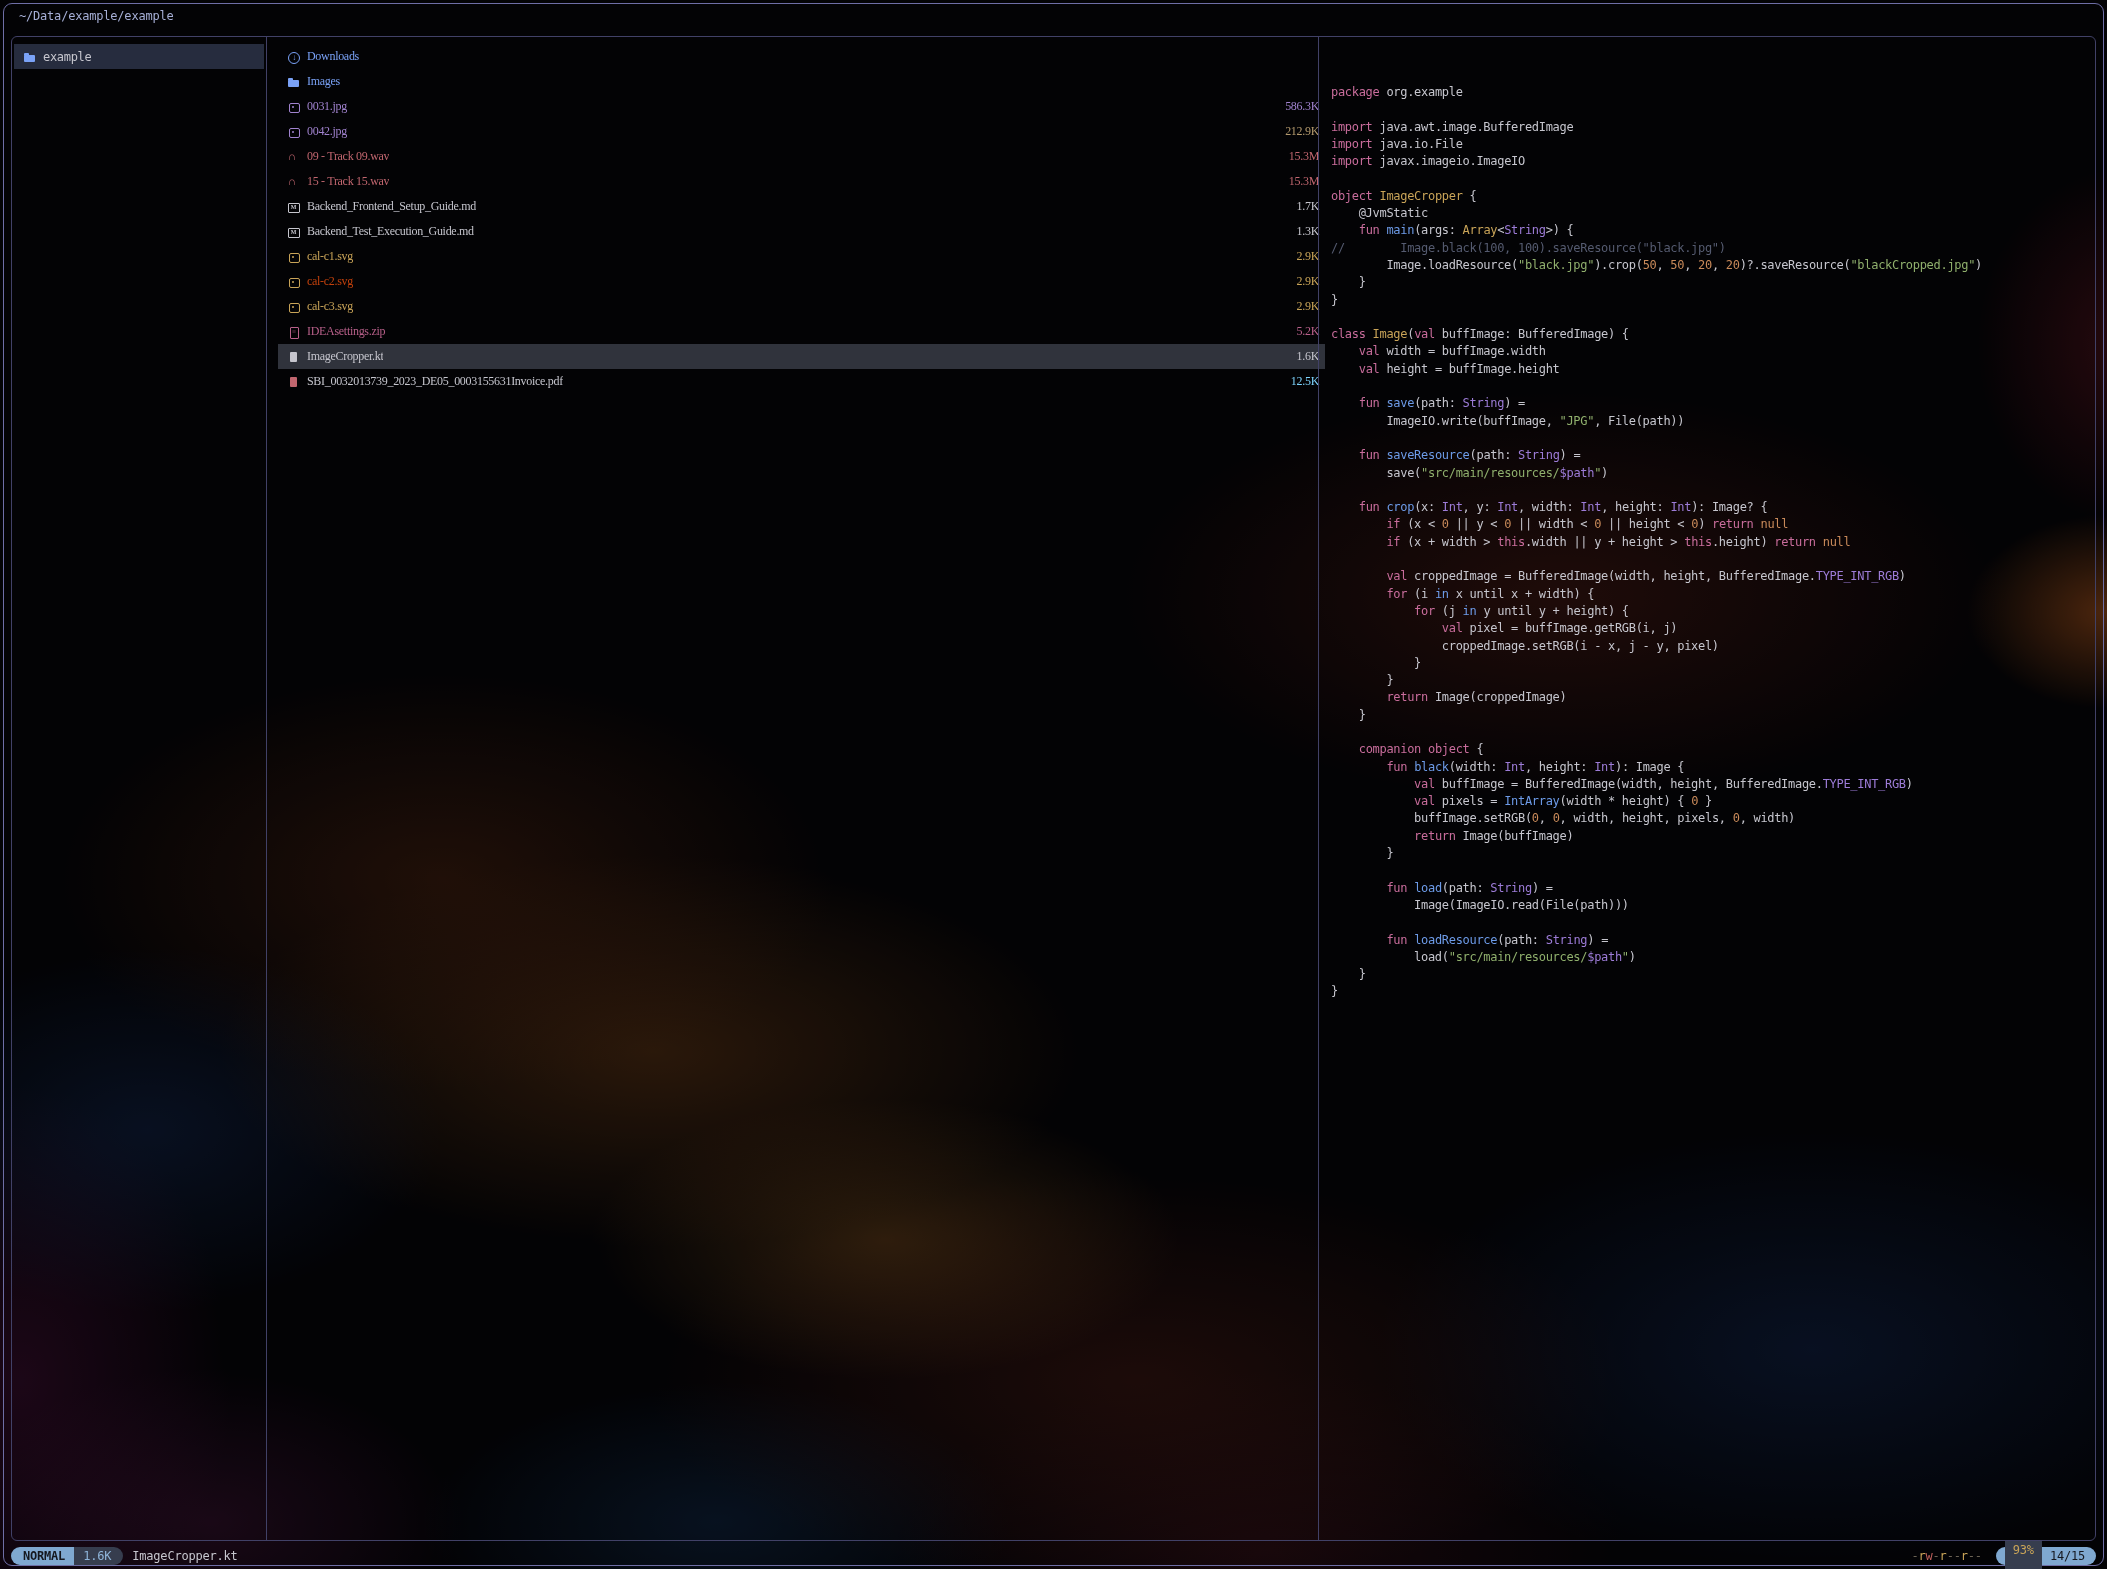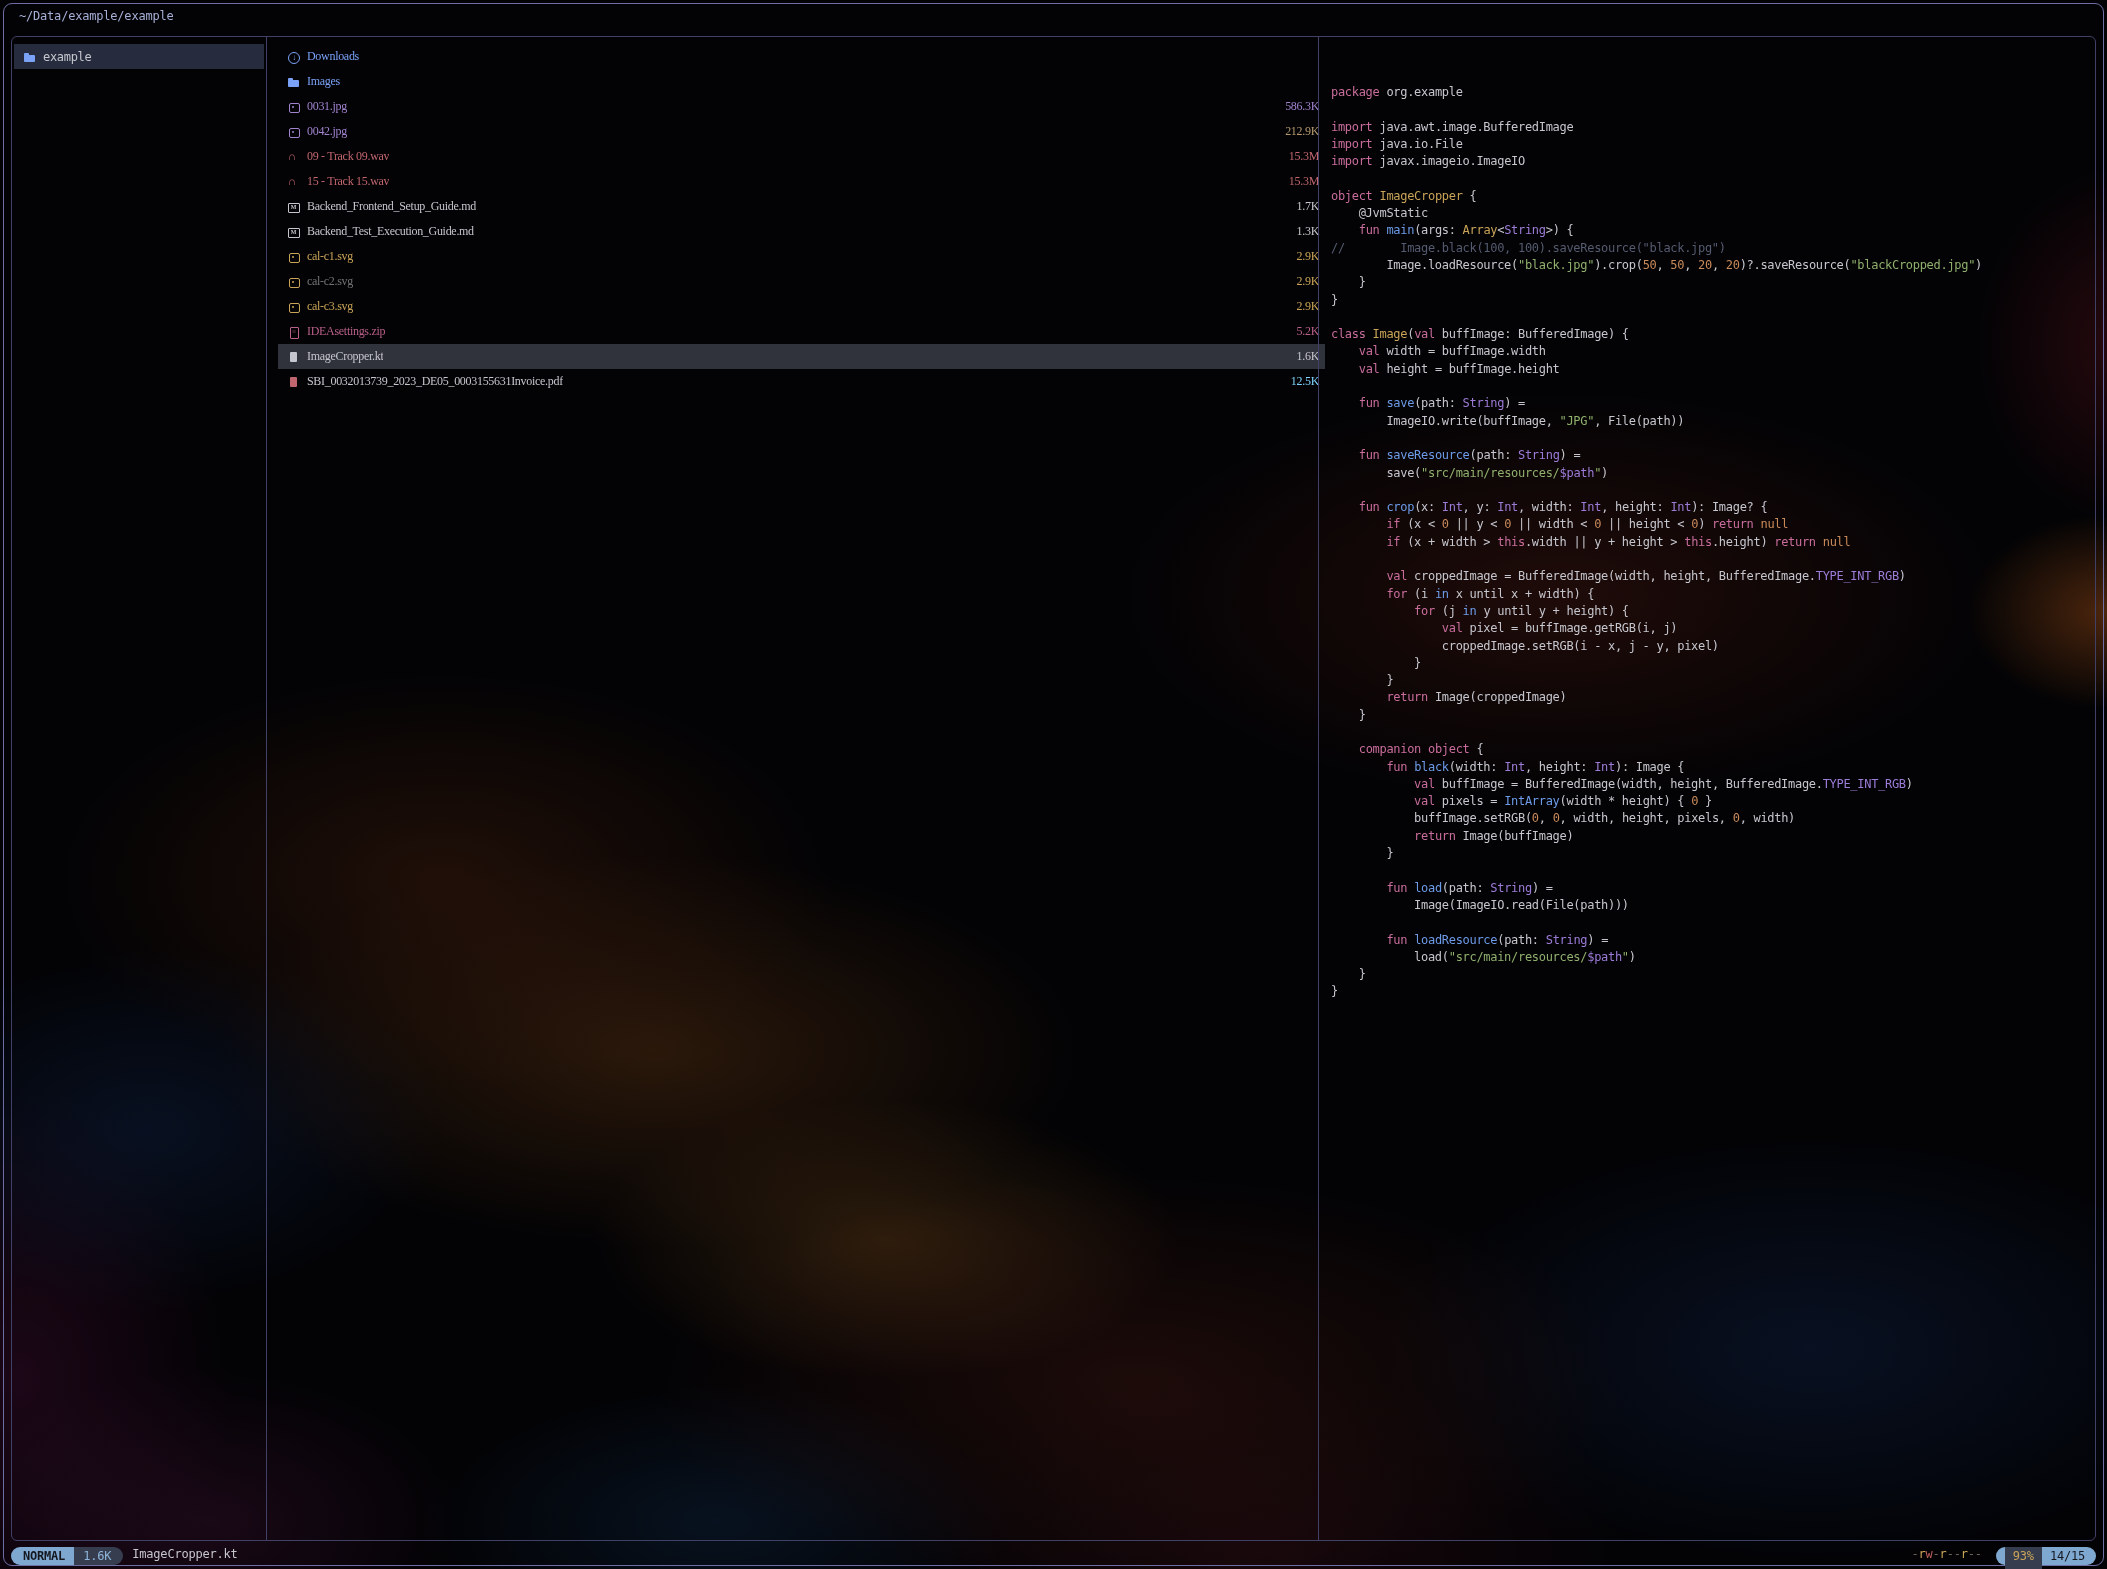--- a/index.html
+++ b/index.html
@@ -84,21 +84,21 @@
   .cl{height:17.3px;line-height:17.3px;font-size:12px;letter-spacing:-.3px;white-space:pre;color:var(--syn-p);}
   .tok-k{color:var(--syn-k);} .tok-t{color:var(--syn-t);} .tok-y{color:var(--syn-y);}
   .tok-f{color:var(--syn-f);} .tok-n{color:var(--syn-n);} .tok-s{color:var(--syn-s);}
   .tok-c{color:var(--syn-c);} .tok-p{color:var(--syn-p);}
   
   .status-bar{
     position:absolute;left:11px;right:11px;top:1546px;height:20px;
     display:flex;justify-content:space-between;align-items:center;
     font-size:12px;letter-spacing:-.2px;white-space:pre;
   }
-  .sb-left,.sb-right{display:flex;height:18px;}
+  .sb-left,.sb-right{display:flex;align-items:center;height:18px;}
   .sb-mode{background:var(--c-status_blue);color:var(--c-mode_text);font-weight:bold;
     padding:0 9px 0 12px;border-radius:9px 0 0 9px;height:18px;line-height:18px;}
   .sb-size{background:var(--c-status_dark);color:var(--c-status_dark_text);
     padding:0 12px 0 9px;border-radius:0 9px 9px 0;height:18px;line-height:18px;}
   .sb-filename{color:var(--c-fg);margin-left:9px;}
   .sb-perms{margin-right:14px;}
   .perm-dash{color:var(--c-perm_dash);} .perm-r{color:var(--c-perm_r);} .perm-w{color:var(--c-perm_w);}
   .sb-pcap-l{background:var(--c-status_blue);width:9px;height:18px;border-radius:9px 0 0 9px;}
   .sb-pct{background:var(--c-status_dark);color:var(--c-pct_yellow);
     padding:0 8px;height:30px;line-height:18px;}
@@ -126,21 +126,21 @@
       <div class="rows" id="file-rows">
           <div class="row"><span class="icn g-circle-down" style="color: rgb(122, 162, 247);"></span><span class="name" style="color: rgb(122, 162, 247);">Downloads</span><span class="spacer"></span></div>
           <div class="row"><span class="icn g-folder" style="color: rgb(122, 162, 247);"></span><span class="name" style="color: rgb(122, 162, 247);">Images</span><span class="spacer"></span></div>
           <div class="row"><span class="icn g-img" style="color: rgb(161, 131, 207);"></span><span class="name" style="color: rgb(161, 131, 207);">0031.jpg</span><span class="spacer"></span><span class="size" style="color: rgb(161, 131, 207);">586.3K</span></div>
           <div class="row"><span class="icn g-img" style="color: rgb(161, 131, 207);"></span><span class="name" style="color: rgb(161, 131, 207);">0042.jpg</span><span class="spacer"></span><span class="size" style="color: rgb(180, 154, 110);">212.9K</span></div>
           <div class="row"><span class="icn g-audio" style="color: rgb(193, 102, 111);"></span><span class="name" style="color: rgb(193, 102, 111);">09 - Track 09.wav</span><span class="spacer"></span><span class="size" style="color: rgb(193, 102, 111);">15.3M</span></div>
           <div class="row"><span class="icn g-audio" style="color: rgb(193, 102, 111);"></span><span class="name" style="color: rgb(193, 102, 111);">15 - Track 15.wav</span><span class="spacer"></span><span class="size" style="color: rgb(193, 102, 111);">15.3M</span></div>
           <div class="row"><span class="icn g-md" style="color: rgb(198, 198, 206);"></span><span class="name" style="color: rgb(198, 198, 206);">Backend_Frontend_Setup_Guide.md</span><span class="spacer"></span><span class="size" style="color: rgb(198, 198, 206);">1.7K</span></div>
           <div class="row"><span class="icn g-md" style="color: rgb(198, 198, 206);"></span><span class="name" style="color: rgb(198, 198, 206);">Backend_Test_Execution_Guide.md</span><span class="spacer"></span><span class="size" style="color: rgb(198, 198, 206);">1.3K</span></div>
           <div class="row"><span class="icn g-img" style="color: rgb(201, 164, 88);"></span><span class="name" style="color: rgb(201, 164, 88);">cal-c1.svg</span><span class="spacer"></span><span class="size" style="color: rgb(201, 164, 88);">2.9K</span></div>
-          <div class="row"><span class="icn g-img" style="color: rgb(201, 164, 88);"></span><span class="name" style="color: #737373; text-align: right;">cal-c2.svg</span><span class="spacer"></span><span class="size" style="color: rgb(201, 164, 88);">2.9K</span></div>
+          <div class="row"><span class="icn g-img" style="color: rgb(201, 164, 88);"></span><span class="name" style="color: #c2410c; text-align: right;">cal-c2.svg</span><span class="spacer"></span><span class="size" style="color: rgb(201, 164, 88);">2.9K</span></div>
           <div class="row"><span class="icn g-img" style="color: rgb(201, 164, 88);"></span><span class="name" style="color: rgb(201, 164, 88);">cal-c3.svg</span><span class="spacer"></span><span class="size" style="color: rgb(201, 164, 88);">2.9K</span></div>
           <div class="row"><span class="icn g-page-o" style="color: rgb(184, 96, 138);"></span><span class="name" style="color: rgb(184, 96, 138);">IDEAsettings.zip</span><span class="spacer"></span><span class="size" style="color: rgb(184, 96, 138);">5.2K</span></div>
           <div class="row selected-mid"><span class="icn g-page" style="color: rgb(198, 198, 206);"></span><span class="name" style="color: rgb(198, 198, 206);">ImageCropper.kt</span><span class="spacer"></span><span class="size" style="color: rgb(198, 198, 206);">1.6K</span></div>
           <div class="row"><span class="icn g-page" style="color: rgb(193, 102, 111);"></span><span class="name" style="color: rgb(198, 198, 206);">SBI_0032013739_2023_DE05_0003155631Invoice.pdf</span><span class="spacer"></span><span class="size" style="color: #7dd3fc;">12.5K</span></div>
         </div>
     </div>
     <div class="sep sep-2"></div>
     <div class="pane pane-right">
       <div class="code" id="code-lines">
           <div class="cl"><span class="tok-k">package</span><span class="tok-p"> org.example</span></div>

